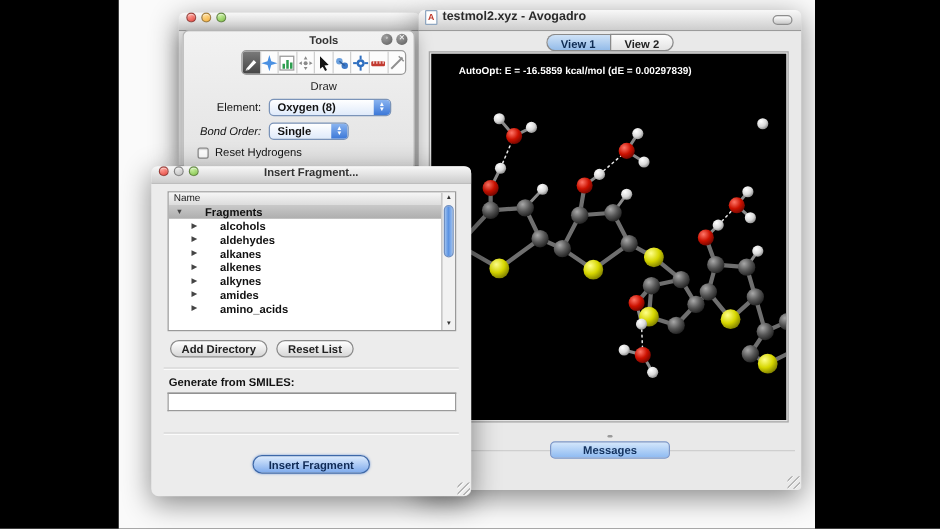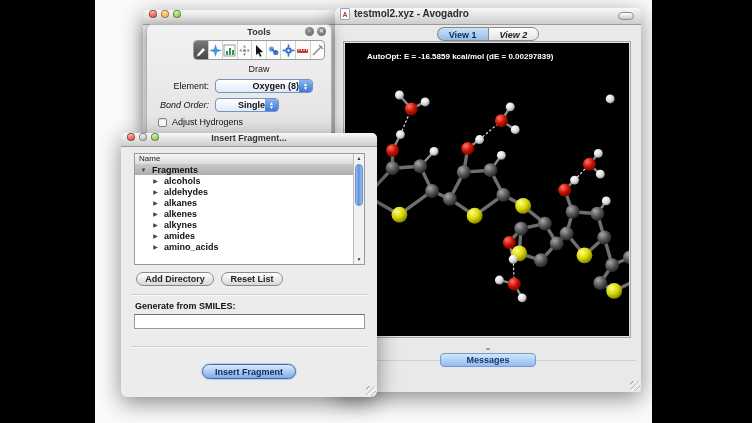--- a/index.html
+++ b/index.html
@@ -33,21 +33,21 @@
   .doc-icon{width:10px;height:12px;background:#fff;border:1px solid #8fa6c0;border-radius:1px;
             margin-left:5px;font-size:7px;line-height:12px;text-align:center;color:#c0392b;font-weight:bold;box-sizing:border-box;}
   .main-title{font-size:10px;font-weight:bold;color:#2b2b2b;margin-left:4px;white-space:nowrap;}
   .capsule{position:absolute;right:7px;top:4px;width:16px;height:8px;border-radius:4px;
            border:1px solid #8d8d8d;background:linear-gradient(#ffffff,#c9c9c9);box-sizing:border-box;}
   .tabrow{height:18px;display:flex;justify-content:center;align-items:center;}
   .tab{height:14px;line-height:14px;padding:0 11px;font-size:9px;font-weight:bold;color:#222;
        border:1px solid #8a8a8a;background:linear-gradient(#fdfdfd,#e3e3e3);box-sizing:border-box;}
   .tab.active{background:linear-gradient(#cfe2f7,#94bce9);color:#0e2b52;}
   .tab:first-child{border-radius:7px 0 0 7px;border-right:none;}
-  .tab:last-child{border-radius:0 7px 7px 0;font-style:italic;}
+  .tab:last-child{border-radius:0 7px 7px 0;}
   .glpane{position:absolute;left:8px;top:33px;width:288px;height:297px;border:1px solid #a6a6a6;
           background:#e2e2e2;box-sizing:border-box;padding:1px;}
   .glview{width:284px;height:293px;background:#000;position:relative;overflow:hidden;}
   .overlay-text{position:absolute;left:22px;top:9px;color:#fff;font-size:8px;font-weight:bold;white-space:nowrap;text-align:center;}
   .bottom-line{position:absolute;left:5px;right:5px;top:352px;border-top:1px solid #cfcfcf;}
   .splitter-dot{position:absolute;left:50%;top:340px;width:4px;height:2px;margin-left:-2px;background:#9a9a9a;border-radius:1px;}
   .messages-btn{position:absolute;left:50%;top:345px;transform:translateX(-50%);width:96px;height:14px;
        background:linear-gradient(#d3e6fb,#8fbbf2);border:1px solid #7b96c8;border-radius:4px;
        font-size:9px;font-weight:bold;color:#13325f;text-align:center;line-height:13px;box-sizing:border-box;}
 
@@ -61,36 +61,36 @@
       color:#fff;font-size:6px;line-height:9px;text-align:center;}
   .toolbar{margin:2px 6px 0 6px;height:18px;border:1px solid #9a9a9a;border-radius:4px;background:#fcfcfc;
       display:flex;overflow:hidden;}
   .toolcell{flex:1;display:flex;align-items:center;justify-content:center;border-right:1px solid #cfcfcf;}
   .toolcell:last-child{border-right:none;}
   .toolcell.sel{background:linear-gradient(#7a7a7a,#454545);}
   .drawlabel{text-align:center;font-size:9px;color:#222;margin-top:4px;}
   .form-row{position:absolute;left:0;width:100%;display:flex;align-items:center;}
   .form-label{font-size:9px;color:#111;text-align:right;}
   .aqua-select{display:flex;border:1px solid #7a93b8;border-radius:4px;overflow:hidden;height:14px;
-      background:linear-gradient(#ffffff,#dfeafa);box-sizing:border-box;text-align:right;}
+      background:linear-gradient(#ffffff,#dfeafa);box-sizing:border-box;}
   .aqua-select .val{flex:1;font-size:9px;font-weight:bold;color:#111;line-height:12px;padding-left:6px;white-space:nowrap;}
   .aqua-select .cap{width:13px;background:linear-gradient(#8ab4f0,#3c78d8);display:flex;flex-direction:column;
       align-items:center;justify-content:center;color:#fff;font-size:5px;line-height:4px;}
   .checkbox{width:9px;height:9px;background:#fff;border:1px solid #8a8a8a;border-radius:2px;box-sizing:border-box;
       box-shadow:inset 0 1px 1px rgba(0,0,0,.15);}
 
   
   #fragment-window{left:121px;top:133px;width:256px;height:264px;background:#ececec;border-radius:6px;z-index:4;}
   #fragment-window .titlebar{height:13px;}
   .fraglist{position:absolute;left:13px;top:20px;width:231px;height:112px;background:#fff;
       border:1px solid #999;box-sizing:border-box;overflow:hidden;}
   .list-header{height:10px;background:linear-gradient(#f6f6f6,#dcdcdc);border-bottom:1px solid #bbb;
       font-size:8px;font-weight:normal;color:#222;padding-left:4px;line-height:10px;}
   .rows{position:absolute;left:0;top:10px;right:11px;bottom:0;overflow:hidden;}
-  .row{height:11px;display:flex;align-items:center;font-size:9px;font-weight:bold;color:#111;white-space:nowrap;}
+  .row{height:11px;display:flex;align-items:center;font-size:9px;font-weight:bold;color:#111;white-space:nowrap;gap:12px;}
   .row .disc{width:7px;font-size:6px;color:#444;text-align:center;}
   .row.root{background:linear-gradient(#c9c9c9,#aeaeae);}
   .row.root .disc{margin-left:5px;}
   .row.child .disc{margin-left:17px;}
   .row .lbl{margin-left:5px;}
   .scrollbar{position:absolute;right:0;top:0;bottom:0;width:11px;background:#f2f2f2;border-left:1px solid #bbb;box-sizing:border-box;}
   .sb-arrow{position:absolute;left:0;width:100%;height:9px;font-size:5px;color:#333;text-align:center;line-height:9px;}
   .sb-thumb{position:absolute;left:1px;top:10px;width:8px;height:42px;border-radius:4px;
       background:linear-gradient(90deg,#9cc0f0,#5a92e2 45%,#9cc0f0);border:1px solid #6f8fc0;box-sizing:border-box;}
   .pill-btn{position:absolute;height:14px;border:1px solid #8a8a8a;border-radius:7px;
@@ -367,21 +367,21 @@
     <div class="aqua-select" style="width:64px;margin-left:6px;">
       <div class="val">Single</div>
       <div class="cap">
           <span>▲</span>
           <span>▼</span>
         </div>
     </div>
   </div>
   <div class="form-row" style="top:92px;">
     <div class="checkbox" style="margin-left:11px;"></div>
-    <div style="font-size:9px;color:#111;margin-left:5px;">Adjust Hydrogens</div>
+    <div style="font-size:9px;color:#111;margin-left:5px;">Reset Hydrogens</div>
   </div>
 </div>
 
 <div id="fragment-window" class="win">
   <div class="titlebar">
     <div class="lights">
       <div class="light" style="background:radial-gradient(circle at 35% 30%,#ff9a90,#e3433c)"></div>
       <div class="light" style="background:radial-gradient(circle at 35% 30%,#e6e6e6,#bdbdbd)"></div>
       <div class="light" style="background:radial-gradient(circle at 35% 30%,#c4ef9a,#7fc046)"></div>
     </div>

